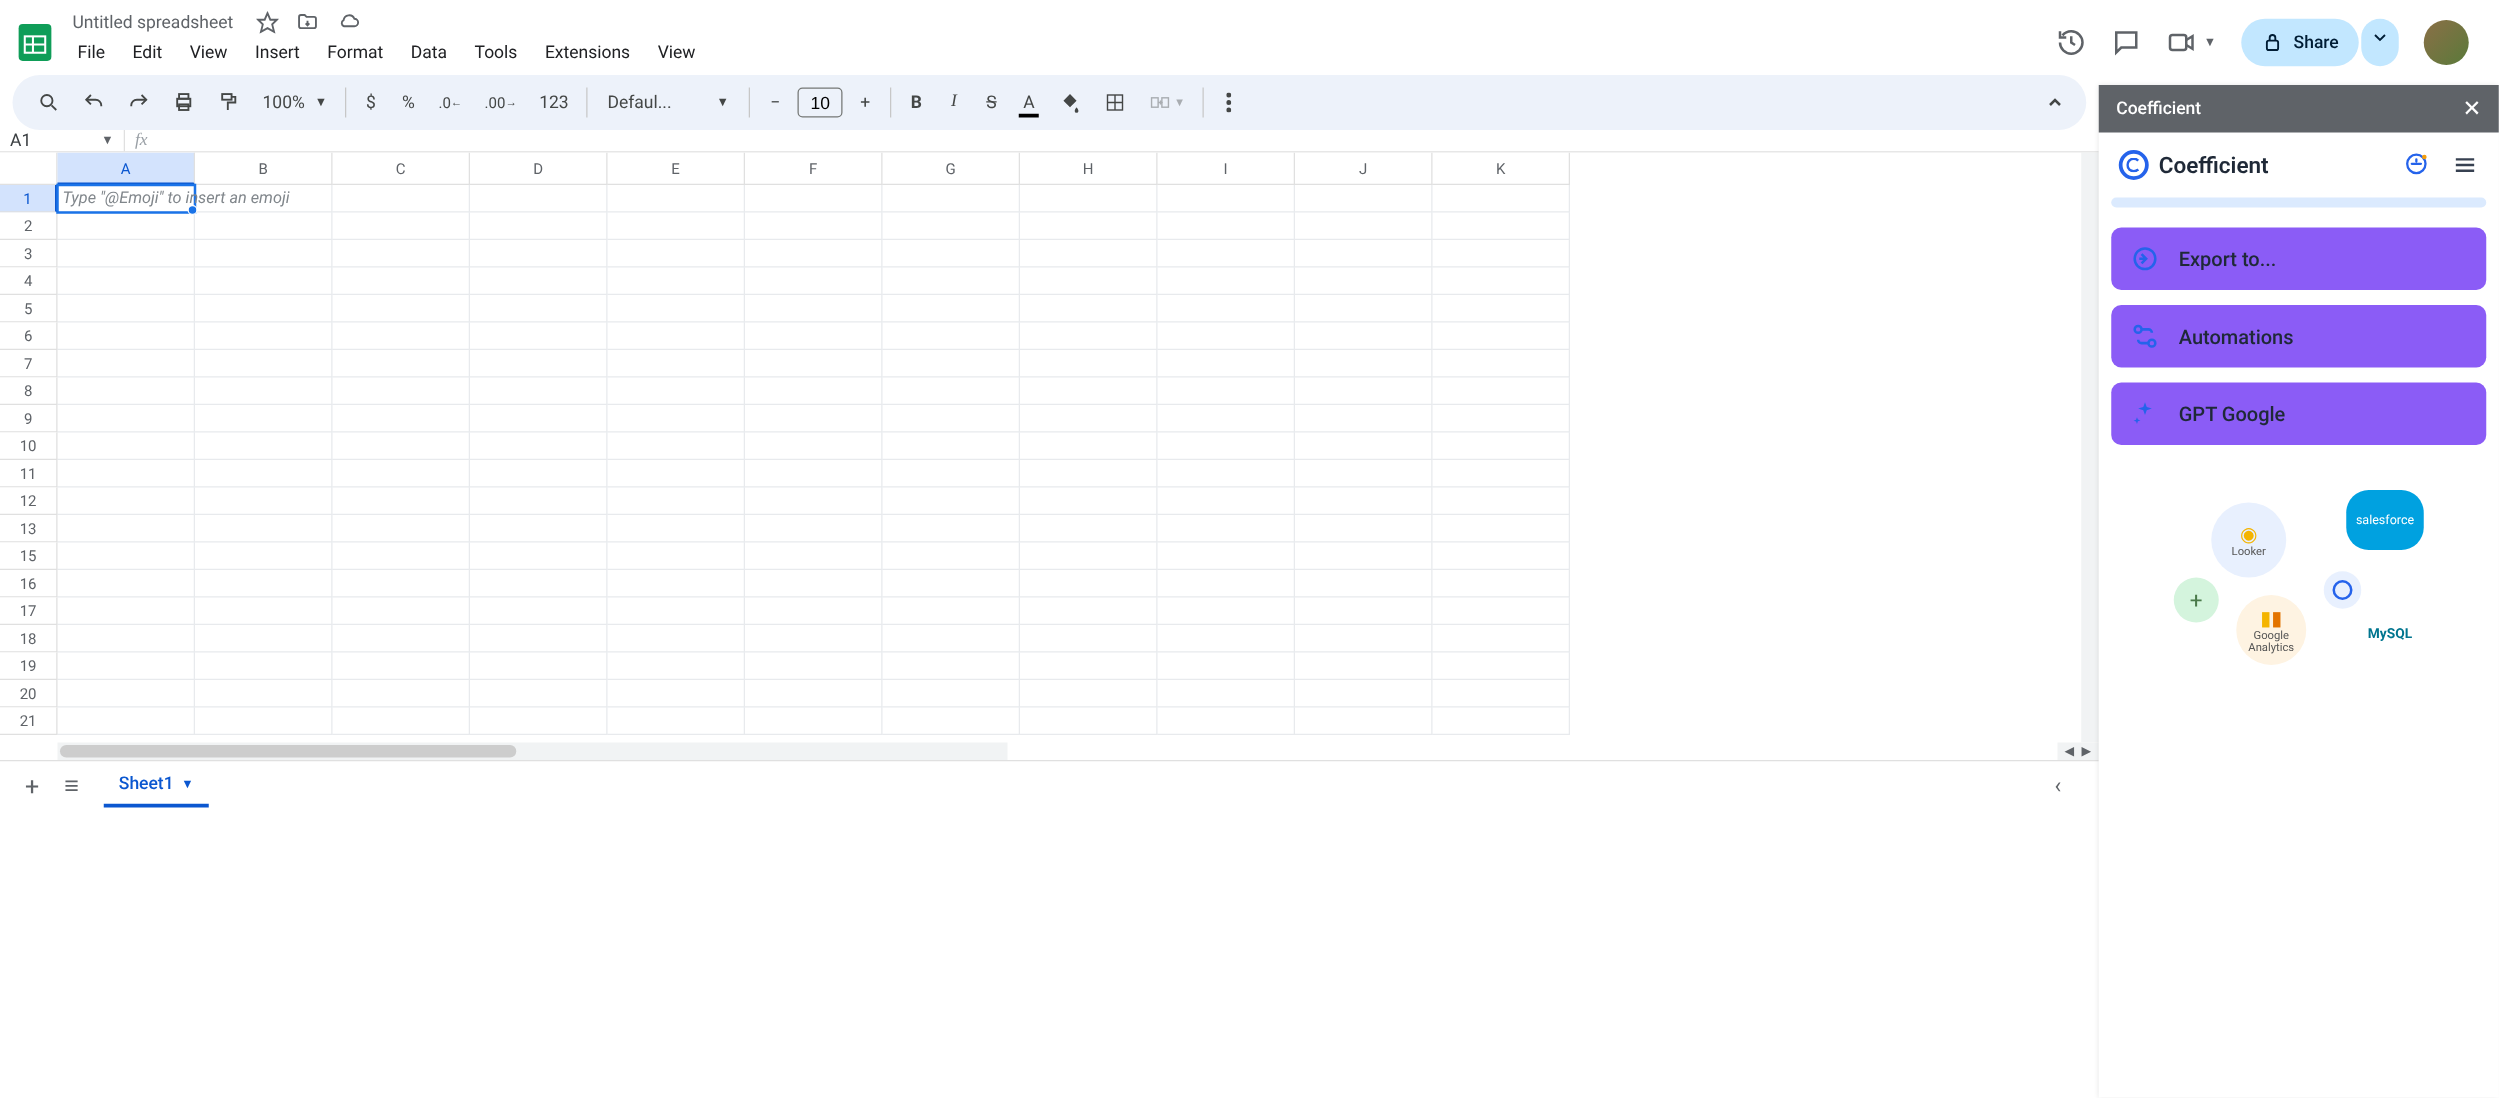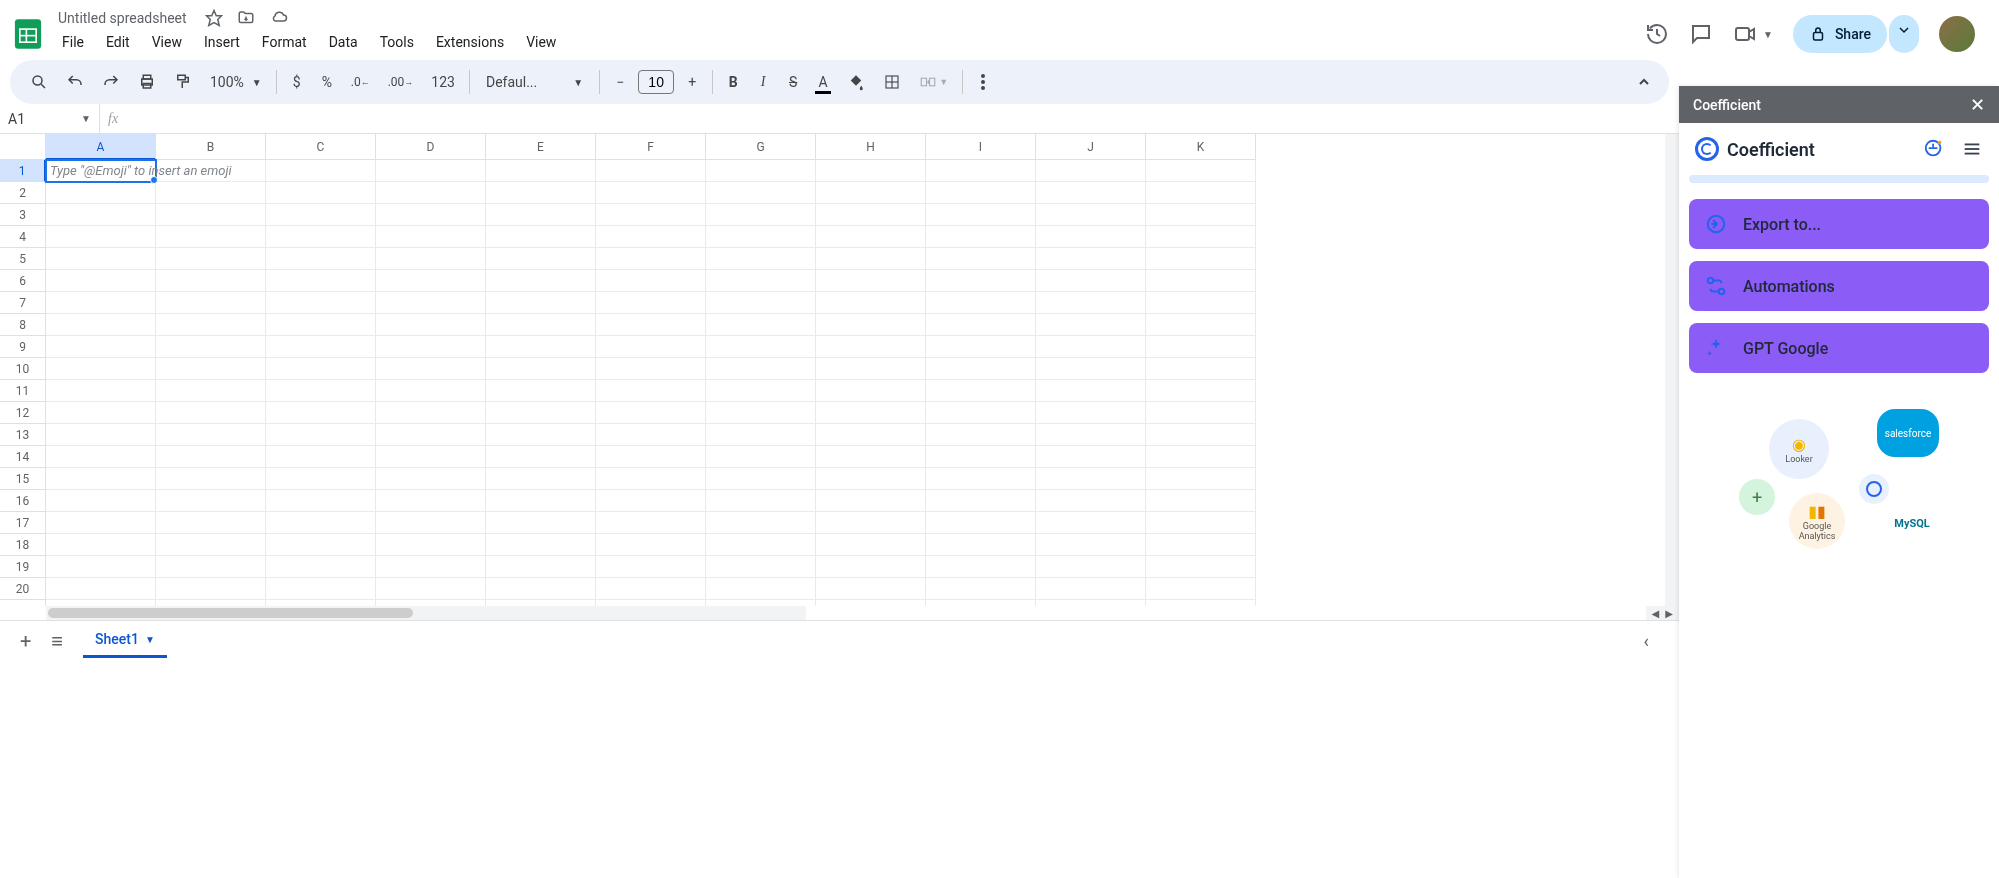--- a/index.html
+++ b/index.html
@@ -32,21 +32,21 @@
 .zoom { display: flex; align-items: center; gap: 8px; padding: 0 8px; }
 .font-sel { display: flex; align-items: center; gap: 36px; padding: 0 10px; }
 .fontsize { display: flex; align-items: center; gap: 4px; }
 .fontsize input { width: 36px; height: 24px; text-align: center; border: 1px solid #747775; border-radius: 4px; font-size: 14px; background: transparent; }
 .toolbar-right { margin-left: auto; display: flex; align-items: center; }
 .expand-icon { color: #444746; padding: 6px; cursor: pointer; }
 .underline-a { position: relative; }
 .underline-a::after { content: ""; position: absolute; bottom: 2px; left: 6px; right: 6px; height: 3px; background: #000; }
 
 
-.formula-row { display: flex; align-items: center; height: 30px; border-bottom: 1px solid #e0e0e0; }
+.formula-row { display: flex; align-items: center; height: 18px; border-bottom: 1px solid #e0e0e0; }
 .namebox { width: 100px; padding: 0 8px; display: flex; align-items: center; justify-content: space-between; font-size: 14px; color: #3c4043; border-right: 1px solid #e0e0e0; height: 100%; }
 .fx { padding: 0 8px; color: #9aa0a6; font-style: italic; font-family: serif; }
 
 
 .grid-area { position: relative; display: flex; height: 472px; }
 .grid-scroll { position: relative; flex: 1; overflow: hidden; }
 .col-headers { display: flex; height: 26px; position: sticky; top: 0; background: #fff; }
 .corner { width: 46px; min-width: 46px; border-right: 1px solid #e0e0e0; border-bottom: 1px solid #e0e0e0; background: #fff; }
 .col-h { width: 110px; min-width: 110px; text-align: center; font-size: 12px; color: #5f6368; border-right: 1px solid #e0e0e0; border-bottom: 1px solid #e0e0e0; line-height: 26px; }
 .col-h.sel { background: #d3e3fd; color: #0b57d0; border-bottom: 2px solid #0b57d0; }
@@ -65,21 +65,21 @@
 .hscroll-nav { display: flex; gap: 2px; padding: 0 4px; align-items: center; background: #f1f3f4; }
 .hscroll-nav span { font-size: 10px; color: #5f6368; cursor: pointer; padding: 0 2px; }
 
 
 .sheet-tabs { display: flex; align-items: center; height: 40px; border-top: 1px solid #e0e0e0; padding: 0 20px; gap: 20px; }
 .sheet-tab-btn { color: #5f6368; cursor: pointer; font-size: 20px; }
 .sheet-tab { color: #0b57d0; font-weight: 500; padding: 8px 12px; border-bottom: 3px solid #0b57d0; display: flex; align-items: center; gap: 6px; }
 .explore { margin-left: auto; color: #5f6368; font-size: 18px; cursor: pointer; padding-right: 10px; }
 
 
-.sidebar { position: absolute; right: 0; top: 68px; bottom: 0; width: 320px; background: #fff; box-shadow: -1px 0 4px rgba(0,0,0,0.1); display: flex; flex-direction: column; margin-top: 18px; }
+.sidebar { position: absolute; right: 0; top: 68px; bottom: 0; width: 320px; background: #fff; box-shadow: -1px 0 4px rgba(0,0,0,0.1); display: flex; flex-direction: column; }
 .sidebar-hd { background: #5f6368; color: #fff; display: flex; align-items: center; justify-content: space-between; padding: 8px 14px; font-size: 14px; font-weight: 500; }
 .sidebar-top { display: flex; align-items: center; justify-content: space-between; padding: 14px 16px; }
 .coef-logo { display: flex; align-items: center; gap: 8px; font-size: 18px; font-weight: 600; color: #1f2937; }
 .coef-logo-icon { width: 24px; height: 24px; border: 3px solid #2563eb; border-radius: 50%; position: relative; }
 .coef-logo-icon::after { content: ""; position: absolute; inset: 3px; border: 2px solid #2563eb; border-radius: 50%; border-right-color: transparent; }
 .sidebar-icons { display: flex; gap: 16px; color: #374151; }
 .sidebar-icons svg { cursor: pointer; }
 .side-strip { height: 8px; background: #dbeafe; margin: 0 10px 10px 10px; border-radius: 4px; }
 .side-card { margin: 6px 10px; background: #8b5cf6; border-radius: 8px; padding: 14px 16px; display: flex; align-items: center; gap: 16px; color: #1e40af; font-size: 16px; font-weight: 500; cursor: pointer; }
 .side-card .ic { width: 22px; height: 22px; color: #2563eb; display: flex; align-items: center; }
@@ -493,34 +493,20 @@
             <div class="cell"></div>
             <div class="cell"></div>
             <div class="cell"></div>
             <div class="cell"></div>
             <div class="cell"></div>
             <div class="cell"></div>
             <div class="cell"></div>
             <div class="cell"></div>
           </div>
           <div class="row">
-            <div class="row-h">14</div>
-            <div class="cell"></div>
-            <div class="cell"></div>
-            <div class="cell"></div>
-            <div class="cell"></div>
-            <div class="cell"></div>
-            <div class="cell"></div>
-            <div class="cell"></div>
-            <div class="cell"></div>
-            <div class="cell"></div>
-            <div class="cell"></div>
-            <div class="cell"></div>
-          </div>
-          <div class="row">
             <div class="row-h">15</div>
             <div class="cell"></div>
             <div class="cell"></div>
             <div class="cell"></div>
             <div class="cell"></div>
             <div class="cell"></div>
             <div class="cell"></div>
             <div class="cell"></div>
             <div class="cell"></div>
             <div class="cell"></div>

